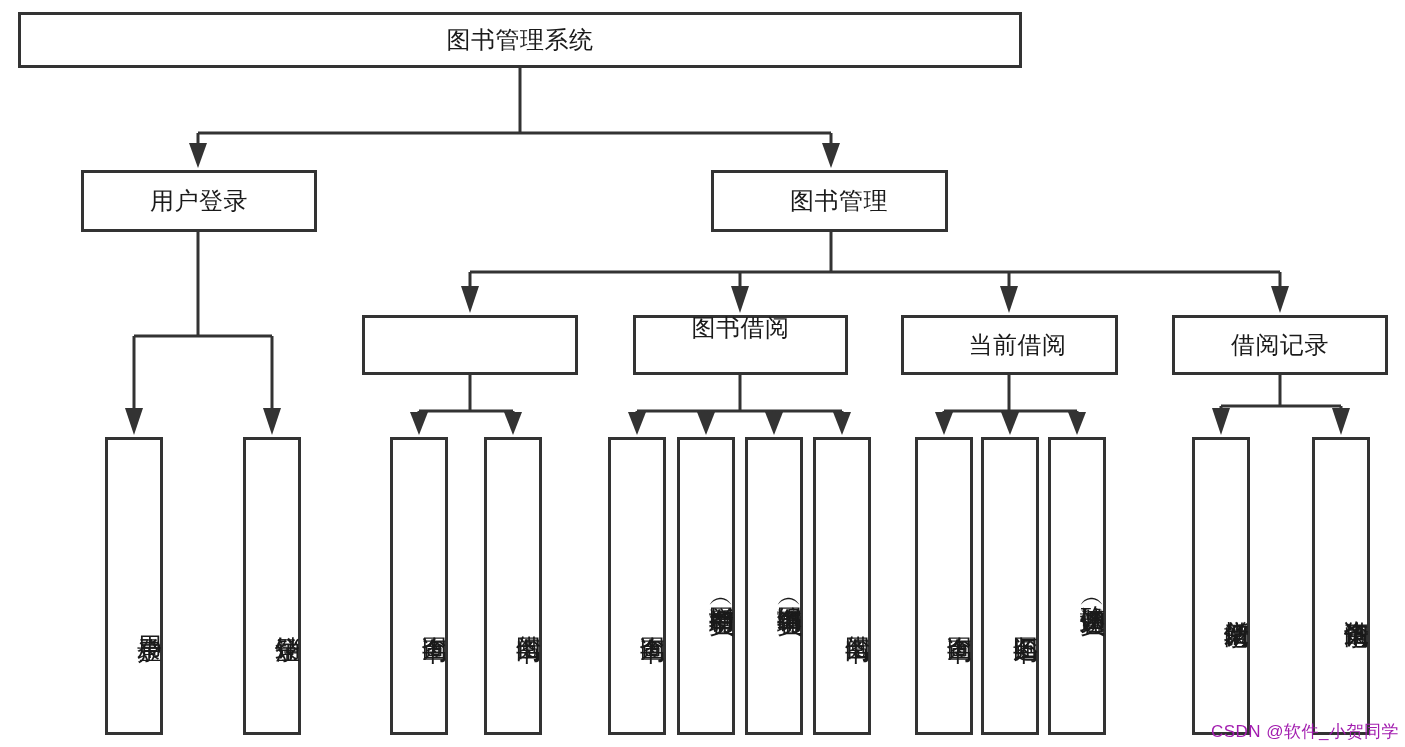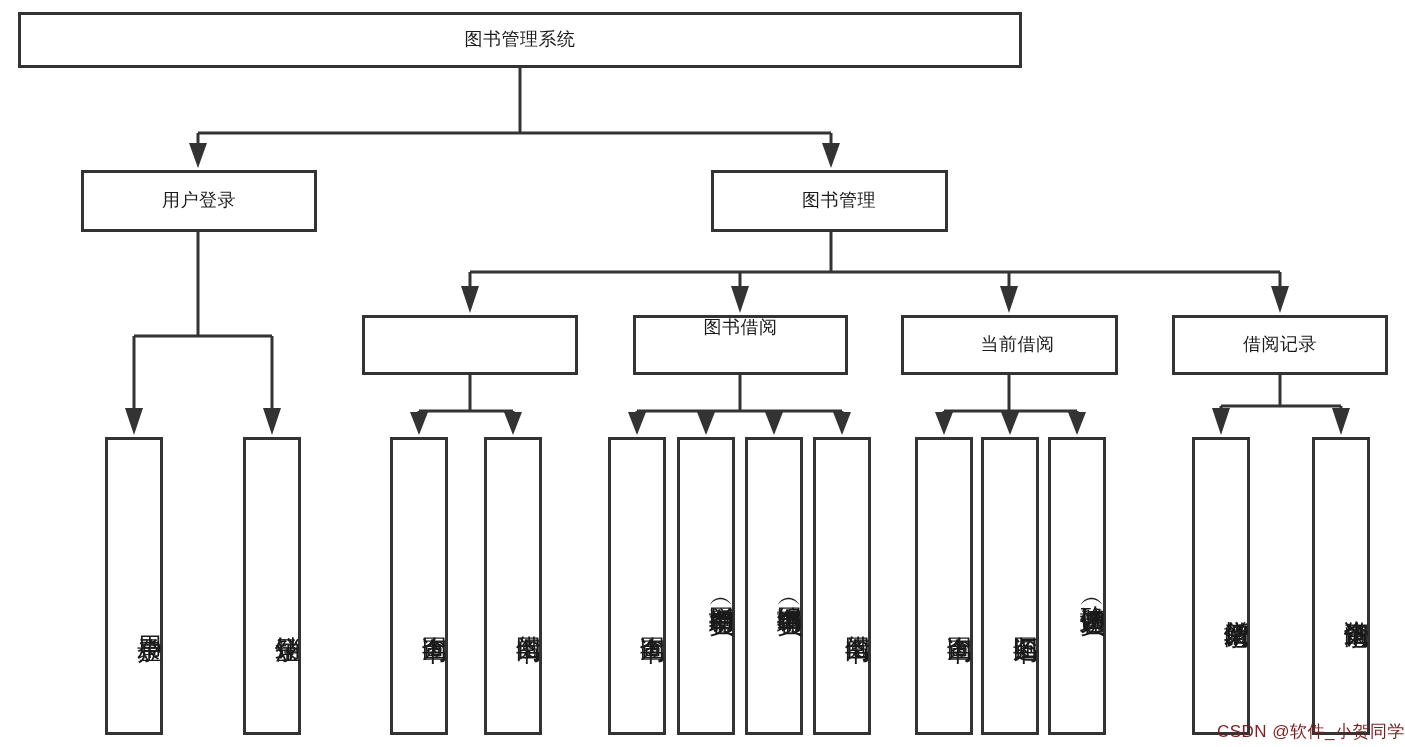--- a/index.html
+++ b/index.html
@@ -42,40 +42,40 @@
     position: absolute;
     display: flex;
     align-items: center;
     justify-content: center;
     color: #1a1a1a;
     font-family: "Liberation Sans", "DejaVu Sans", sans-serif;
     text-align: center;
     pointer-events: none;
   }
   .node-label.horizontal {
-    font-size: 18px;
+    font-size: 24px;
     line-height: 1.2;
     letter-spacing: 0.5px;
   }
   .node-label.vertical {
     writing-mode: vertical-rl;
     text-orientation: upright;
     font-size: 25px;
     line-height: 1.05;
     letter-spacing: 1px;
     align-items: flex-start;
     padding-top: 2px;
     box-sizing: border-box;
   }
   .watermark {
     position: absolute;
-    right: 0;
+    right: 6px;
     bottom: 4px;
     font-size: 17px;
-    color: #7f1d1d;
+    color: #a21caf;
     font-family: "Liberation Sans", "DejaVu Sans", sans-serif;
     white-space: nowrap;
     letter-spacing: 0.5px;
   }
 </style>
 </head>
 <body>
 
 <div id="diagram-root">
 

